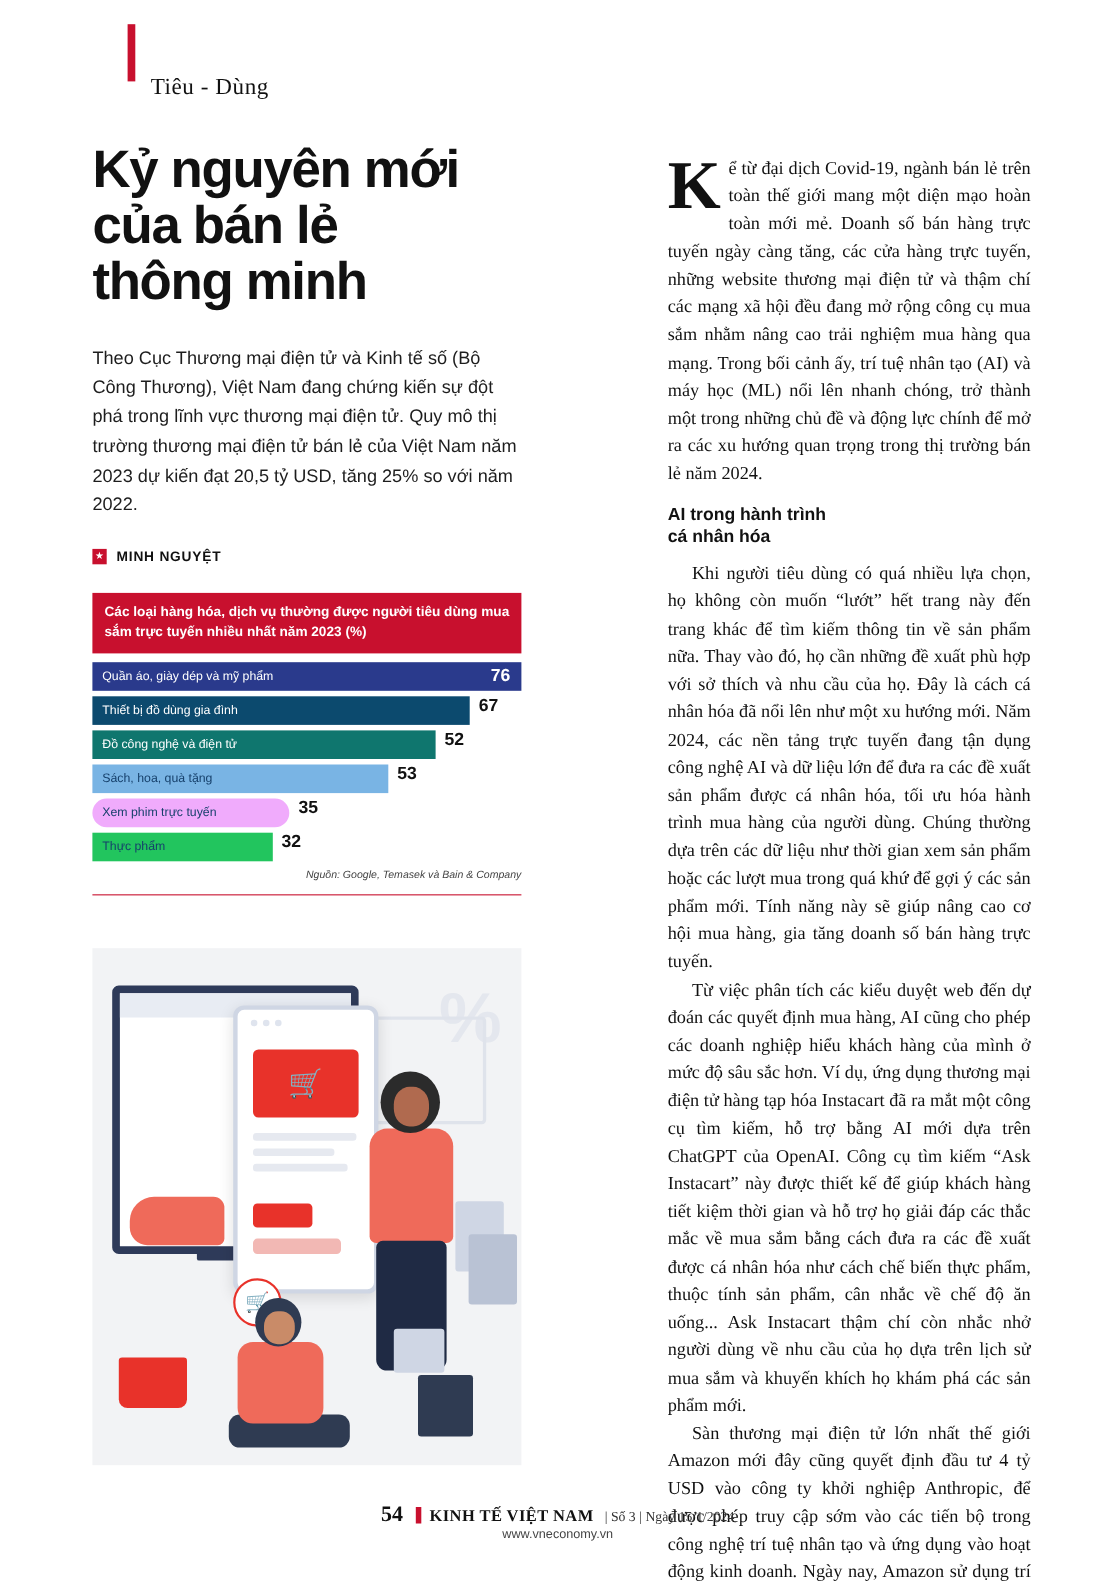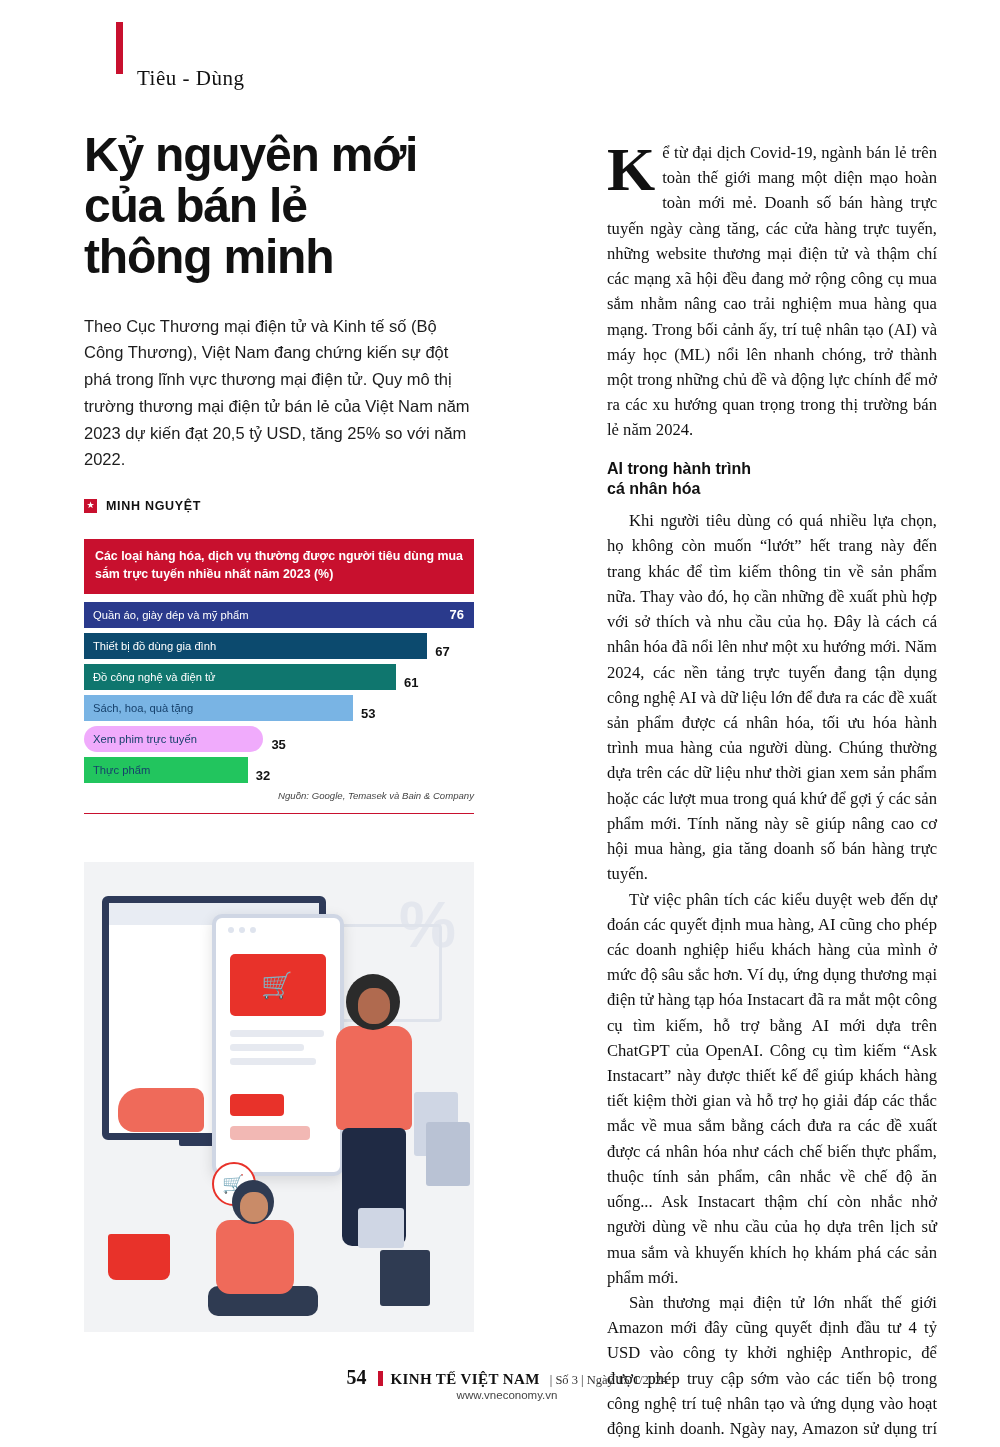--- a/index.html
+++ b/index.html
@@ -59,35 +59,35 @@
   
   .chart-box{width:390px;}
   .chart-title{
     background:#c8102e;color:#fff;
     font-size:12.4px;font-weight:bold;line-height:1.45;
     padding:9px 11px 10px 11px;
     box-sizing:border-box;
   }
   .chart-body{border-top:none;padding-top:8px;}
   .bar-row{
-    display:flex;align-items:flex-end;
+    display:flex;align-items:flex-start;
     height:26px;margin-bottom:5px;
     position:relative;
   }
   .bar{
     height:26px;background:#2a3a8c;
     display:flex;align-items:center;
     box-sizing:border-box;
     padding-left:9px;
     color:#fff;font-size:11.2px;white-space:nowrap;
   }
   .bar.light{background:#8fc5e8;color:#16406b;}
   .bar.mid{background:#3f6fc4;color:#fff;}
   .bar-val{
-    font-size:13px;font-weight:bold;margin-left:8px;color:#111;
+    font-size:16px;font-weight:bold;margin-left:8px;color:#111;
   }
   .bar-val.inside{
     position:absolute;right:10px;color:#fff;margin:0;
   }
   .chart-source{
     text-align:right;font-size:9.6px;font-style:italic;color:#444;
     margin-top:7px;
   }
   .chart-rule{border:0;border-top:1.6px solid #c8102e;margin:12px 0 0 0;}
 
@@ -230,21 +230,21 @@
           <div class="bar" style="width:88%;background:#0c4a6e;">
             <span>Thiết bị đồ dùng gia đình</span>
           </div>
           <span class="bar-val">67</span>
         </div>
 
         <div class="bar-row">
           <div class="bar mid" style="width:80%;background:#0f766e;">
             <span>Đồ công nghệ và điện tử</span>
           </div>
-          <span class="bar-val">61</span>
+          <span class="bar-val">52</span>
         </div>
 
         <div class="bar-row">
           <div class="bar light" style="width:69%;background:#79b4e4;color:#16406b;">
             <span>Sách, hoa, quà tặng</span>
           </div>
           <span class="bar-val">53</span>
         </div>
 
         <div class="bar-row">

